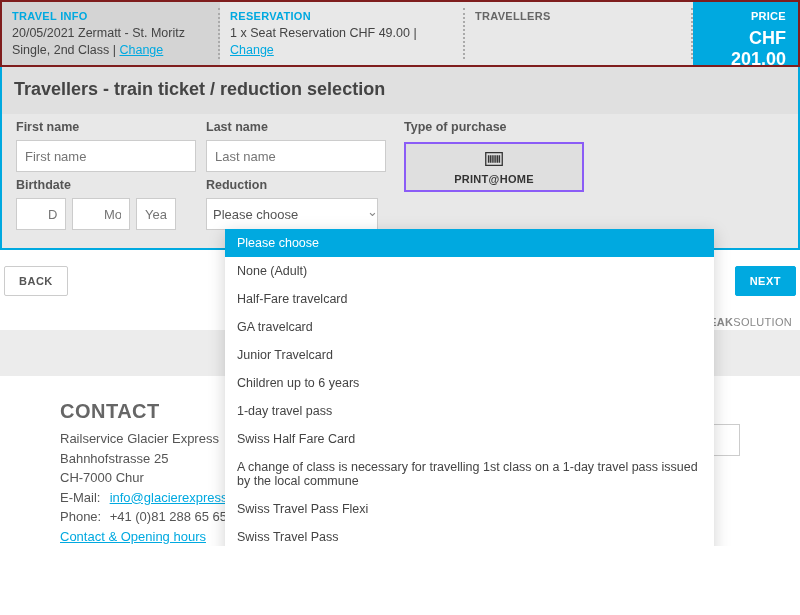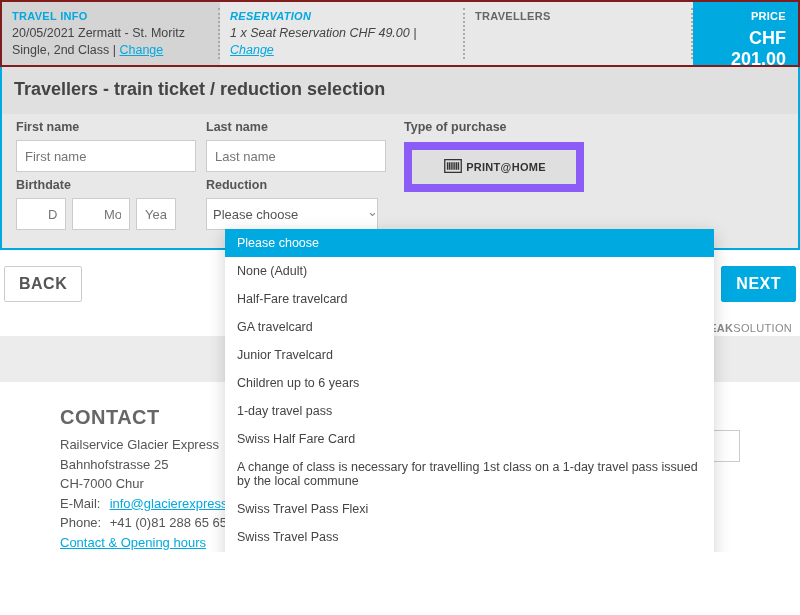--- a/index.html
+++ b/index.html
@@ -8,21 +8,21 @@
   
   .steps { display: flex; border: 2px solid #7f1d1d; background: #e8e8e8; height: 67px; }
   .step { padding: 8px 10px 8px; position: relative; }
   .step:not(:last-child)::after { content:""; position:absolute; right:0; top:6px; bottom:6px;
     border-right: 2px dotted #aaa; }
   .step-title { font-size: 11px; color: #666; font-weight: 600; margin-bottom: 3px; letter-spacing: .3px;}
   .step-text { font-size: 12.5px; color: #444; line-height: 1.35; }
   .step .link { color: #00a9e0; text-decoration: underline; cursor: pointer; }
   .step0 { width: 218px; background: #d4d4d4; }
   .step0 .step-title { color: #00a9e0; }
-  .step1 { width: 245px; font-style: italic; }
+  .step1 { width: 245px; }
   .step1 .step-title { color: #00a9e0; }
   .step2 { flex: 1; }
   .step3 { width: 105px; background: #00a9e0; color: #fff; text-align: right; padding-right: 12px;}
   .step3 .step-title { color: #fff; }
   .step3 .price { font-size: 18px; font-weight: 600; margin-top: 6px;}
   
   
   .section { border-left: 2px solid #00a9e0; border-right: 2px solid #00a9e0; border-bottom: 2px solid #00a9e0;
     background: #e8e8e8; padding: 0 0 18px 0; }
   .section-head { font-size: 18px; font-weight: 600; color: #444; padding: 12px 12px 14px; background: #e0e0e0; }
@@ -34,34 +34,34 @@
   input.txt { height: 32px; border: 1px solid #ccc; padding: 0 8px; font-size: 13px; color:#888;}
   .bd-row { display: flex; gap: 6px; }
   .bd-row .sm { width: 50px; text-align:left;padding-left:31px; }
   .bd-row .yr { width: 40px; text-align:center;}
   select.sel { height: 32px; border: 1px solid #ccc; padding: 0 6px; font-size: 13px; width: 172px; color:#555;
     background:#fff; appearance:none; -webkit-appearance:none; }
   .sel-wrap { position:relative; }
   .sel-wrap::after { content:"⌄"; position:absolute; right:8px; top:6px; color:#888; font-size:13px; pointer-events:none;}
   
   
-  .ptype { border: 8px solid #8b5cf6; background: #dfdfdf; width: 180px; height: 50px;
-    display:flex; flex-direction:row; align-items:center; justify-content:center; gap:2px; cursor:pointer; margin-top:2px;}
+  .ptype { border: 2px solid #8b5cf6; background: #dfdfdf; width: 180px; height: 50px;
+    display:flex; flex-direction:column; align-items:center; justify-content:center; gap:2px; cursor:pointer; margin-top:2px;}
   .ptype svg { width:22px; height:18px; }
   .ptype-label { font-size: 11px; font-weight: 700; letter-spacing:.3px;}
   
   
   .dropdown { position:absolute; left: 225px; top: 229px; width: 489px; background:#fff;
     box-shadow: 0 4px 16px rgba(0,0,0,.18); z-index: 50; }
   .dropdown .opt { padding: 7px 12px; font-size: 12.5px; color:#444; cursor:pointer; white-space: normal; }
   .dropdown .opt.selected { background:#00a9e0; color:#fff; }
   
   
   .nav { display:flex; justify-content:space-between; padding: 16px 4px 16px 4px; }
-  .btn { border:1px solid #ccc; background:#fff; padding: 8px 14px; font-size:16px; font-weight:700; letter-spacing:.5px;
+  .btn { border:1px solid #ccc; background:#fff; padding: 8px 14px; font-size:11px; font-weight:700; letter-spacing:.5px;
     color:#555; border-radius:2px; cursor:pointer; }
   .btn.primary { background:#00a9e0; border-color:#00a9e0; color:#fff; }
   
   
   .brand { text-align:right; padding: 4px 8px 2px 0; font-size:11px; color:#888; letter-spacing:.3px;}
   .brand b { font-weight:800; }
   .brand .logo { display:inline-block; width:12px; height:12px; vertical-align:-2px; margin-right:2px;}
   
   
   .footer-strip { background:#ececec; height:46px; }

